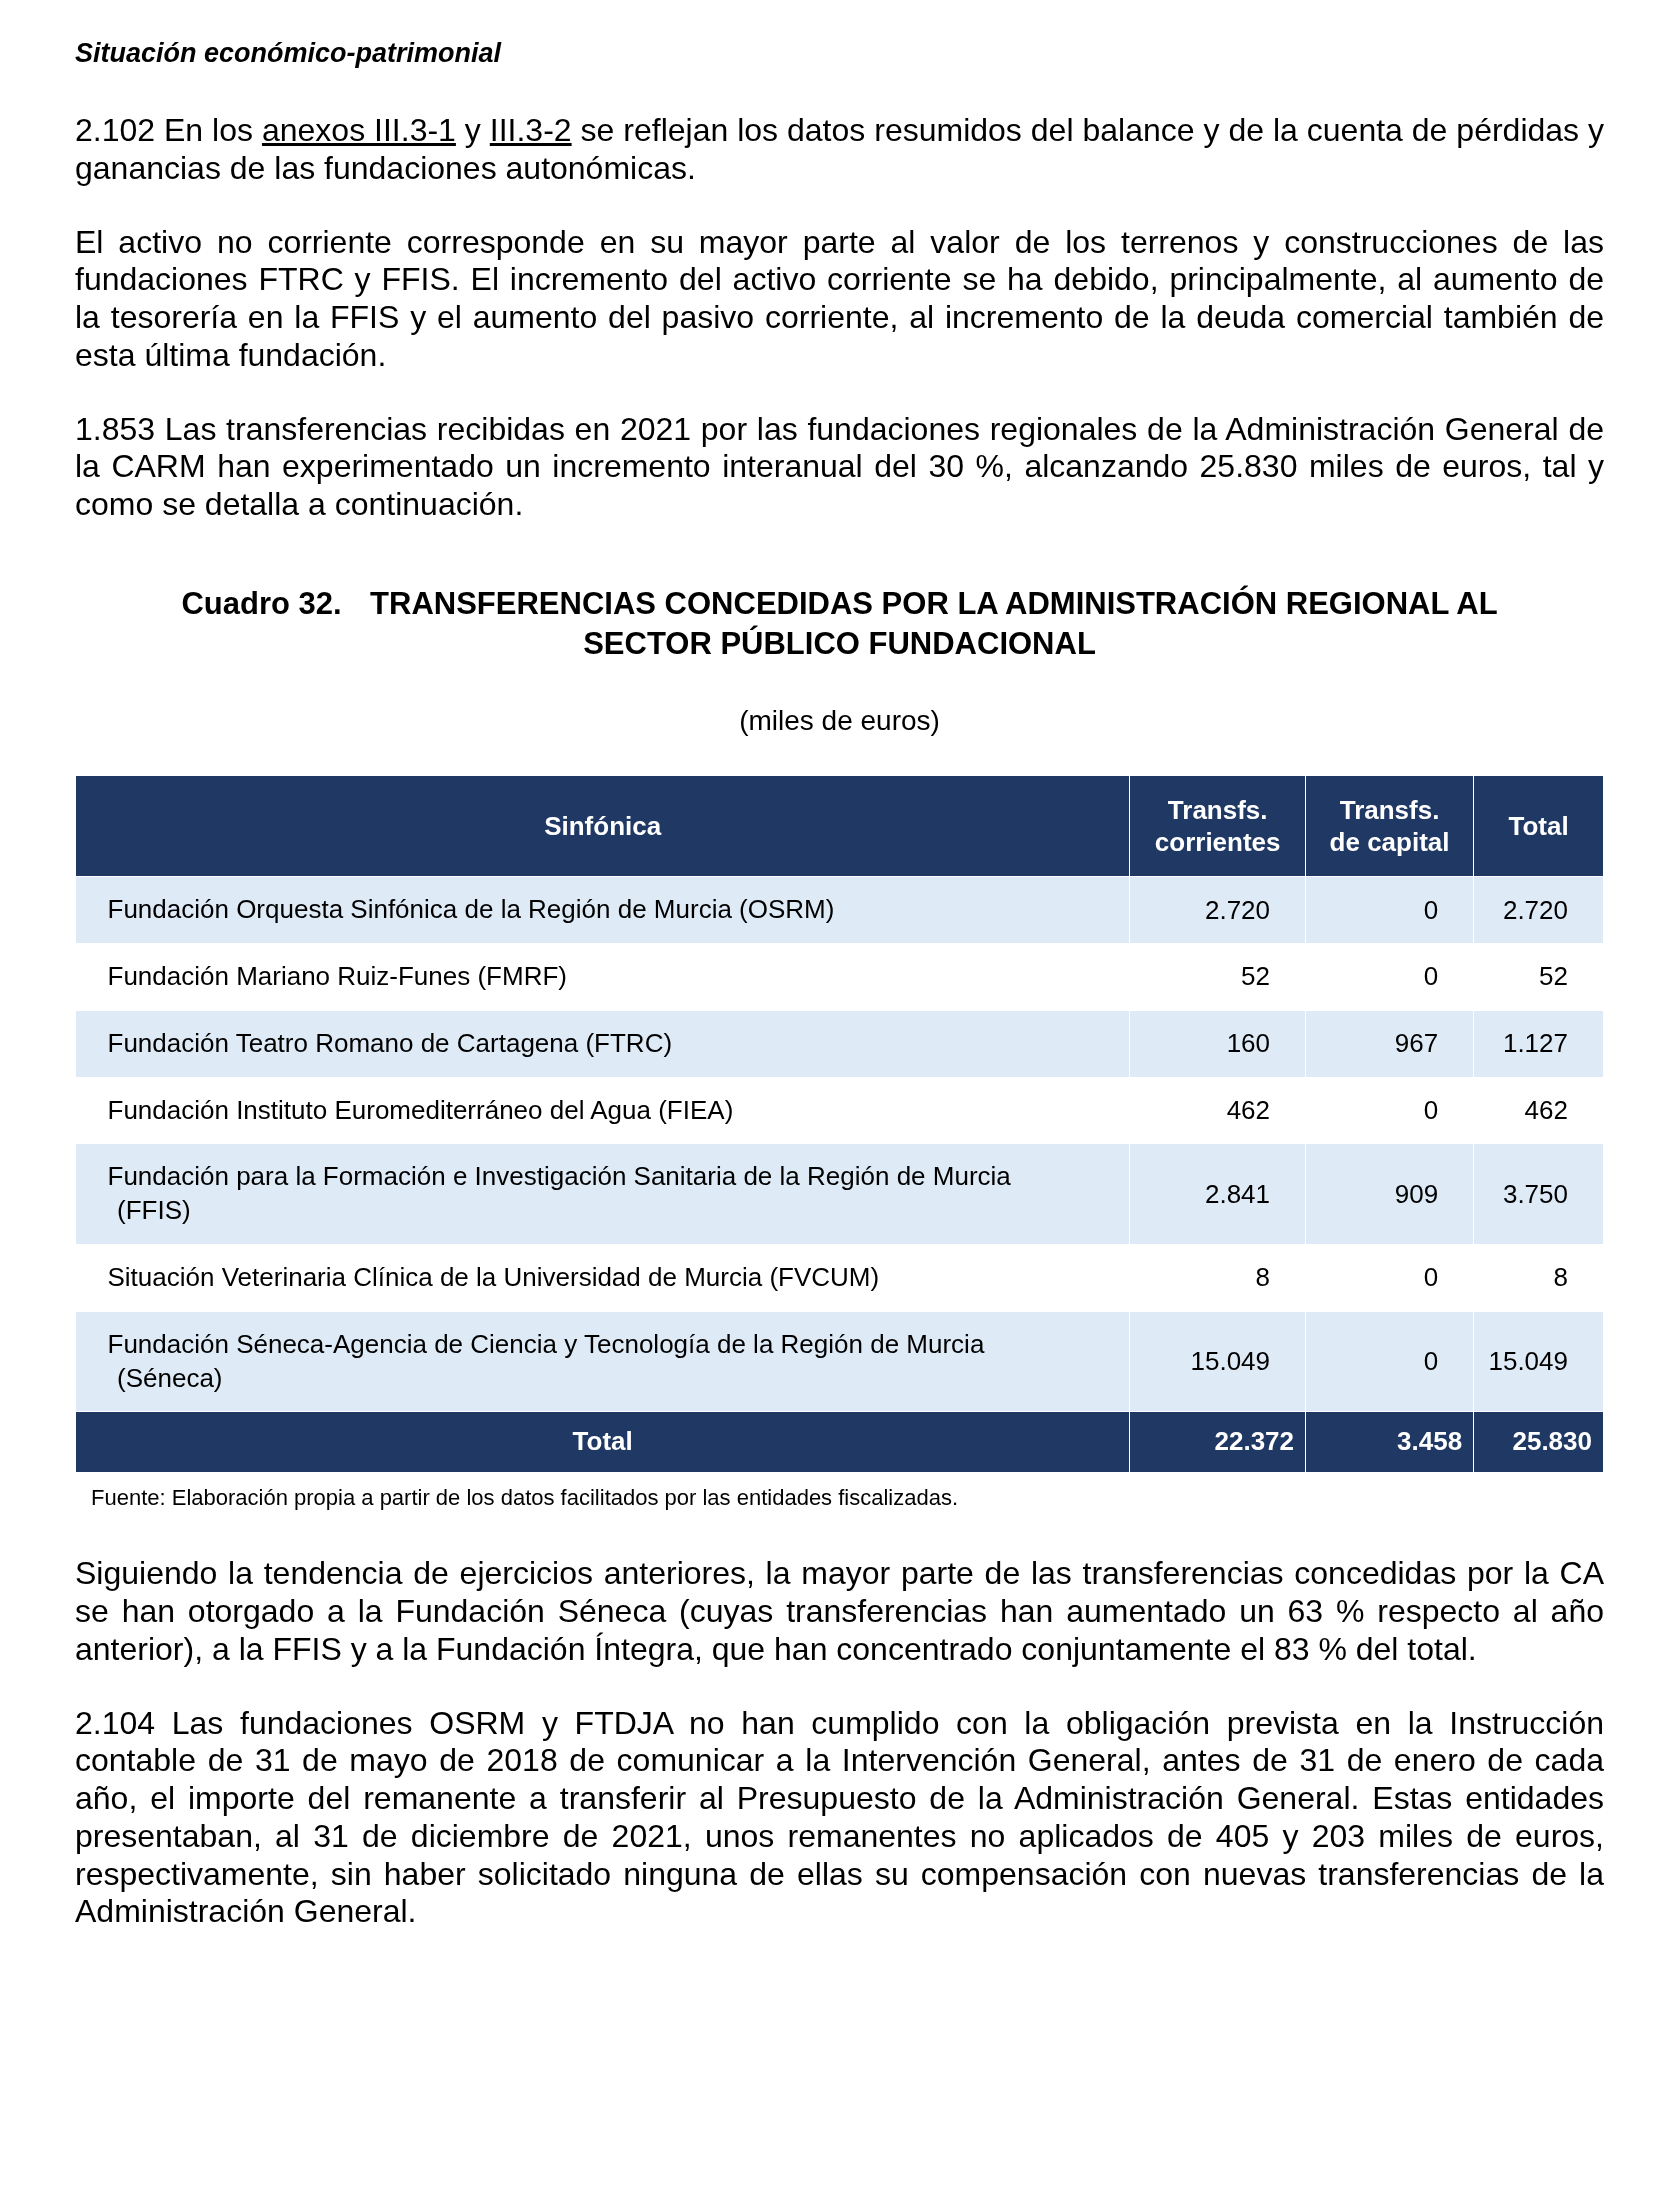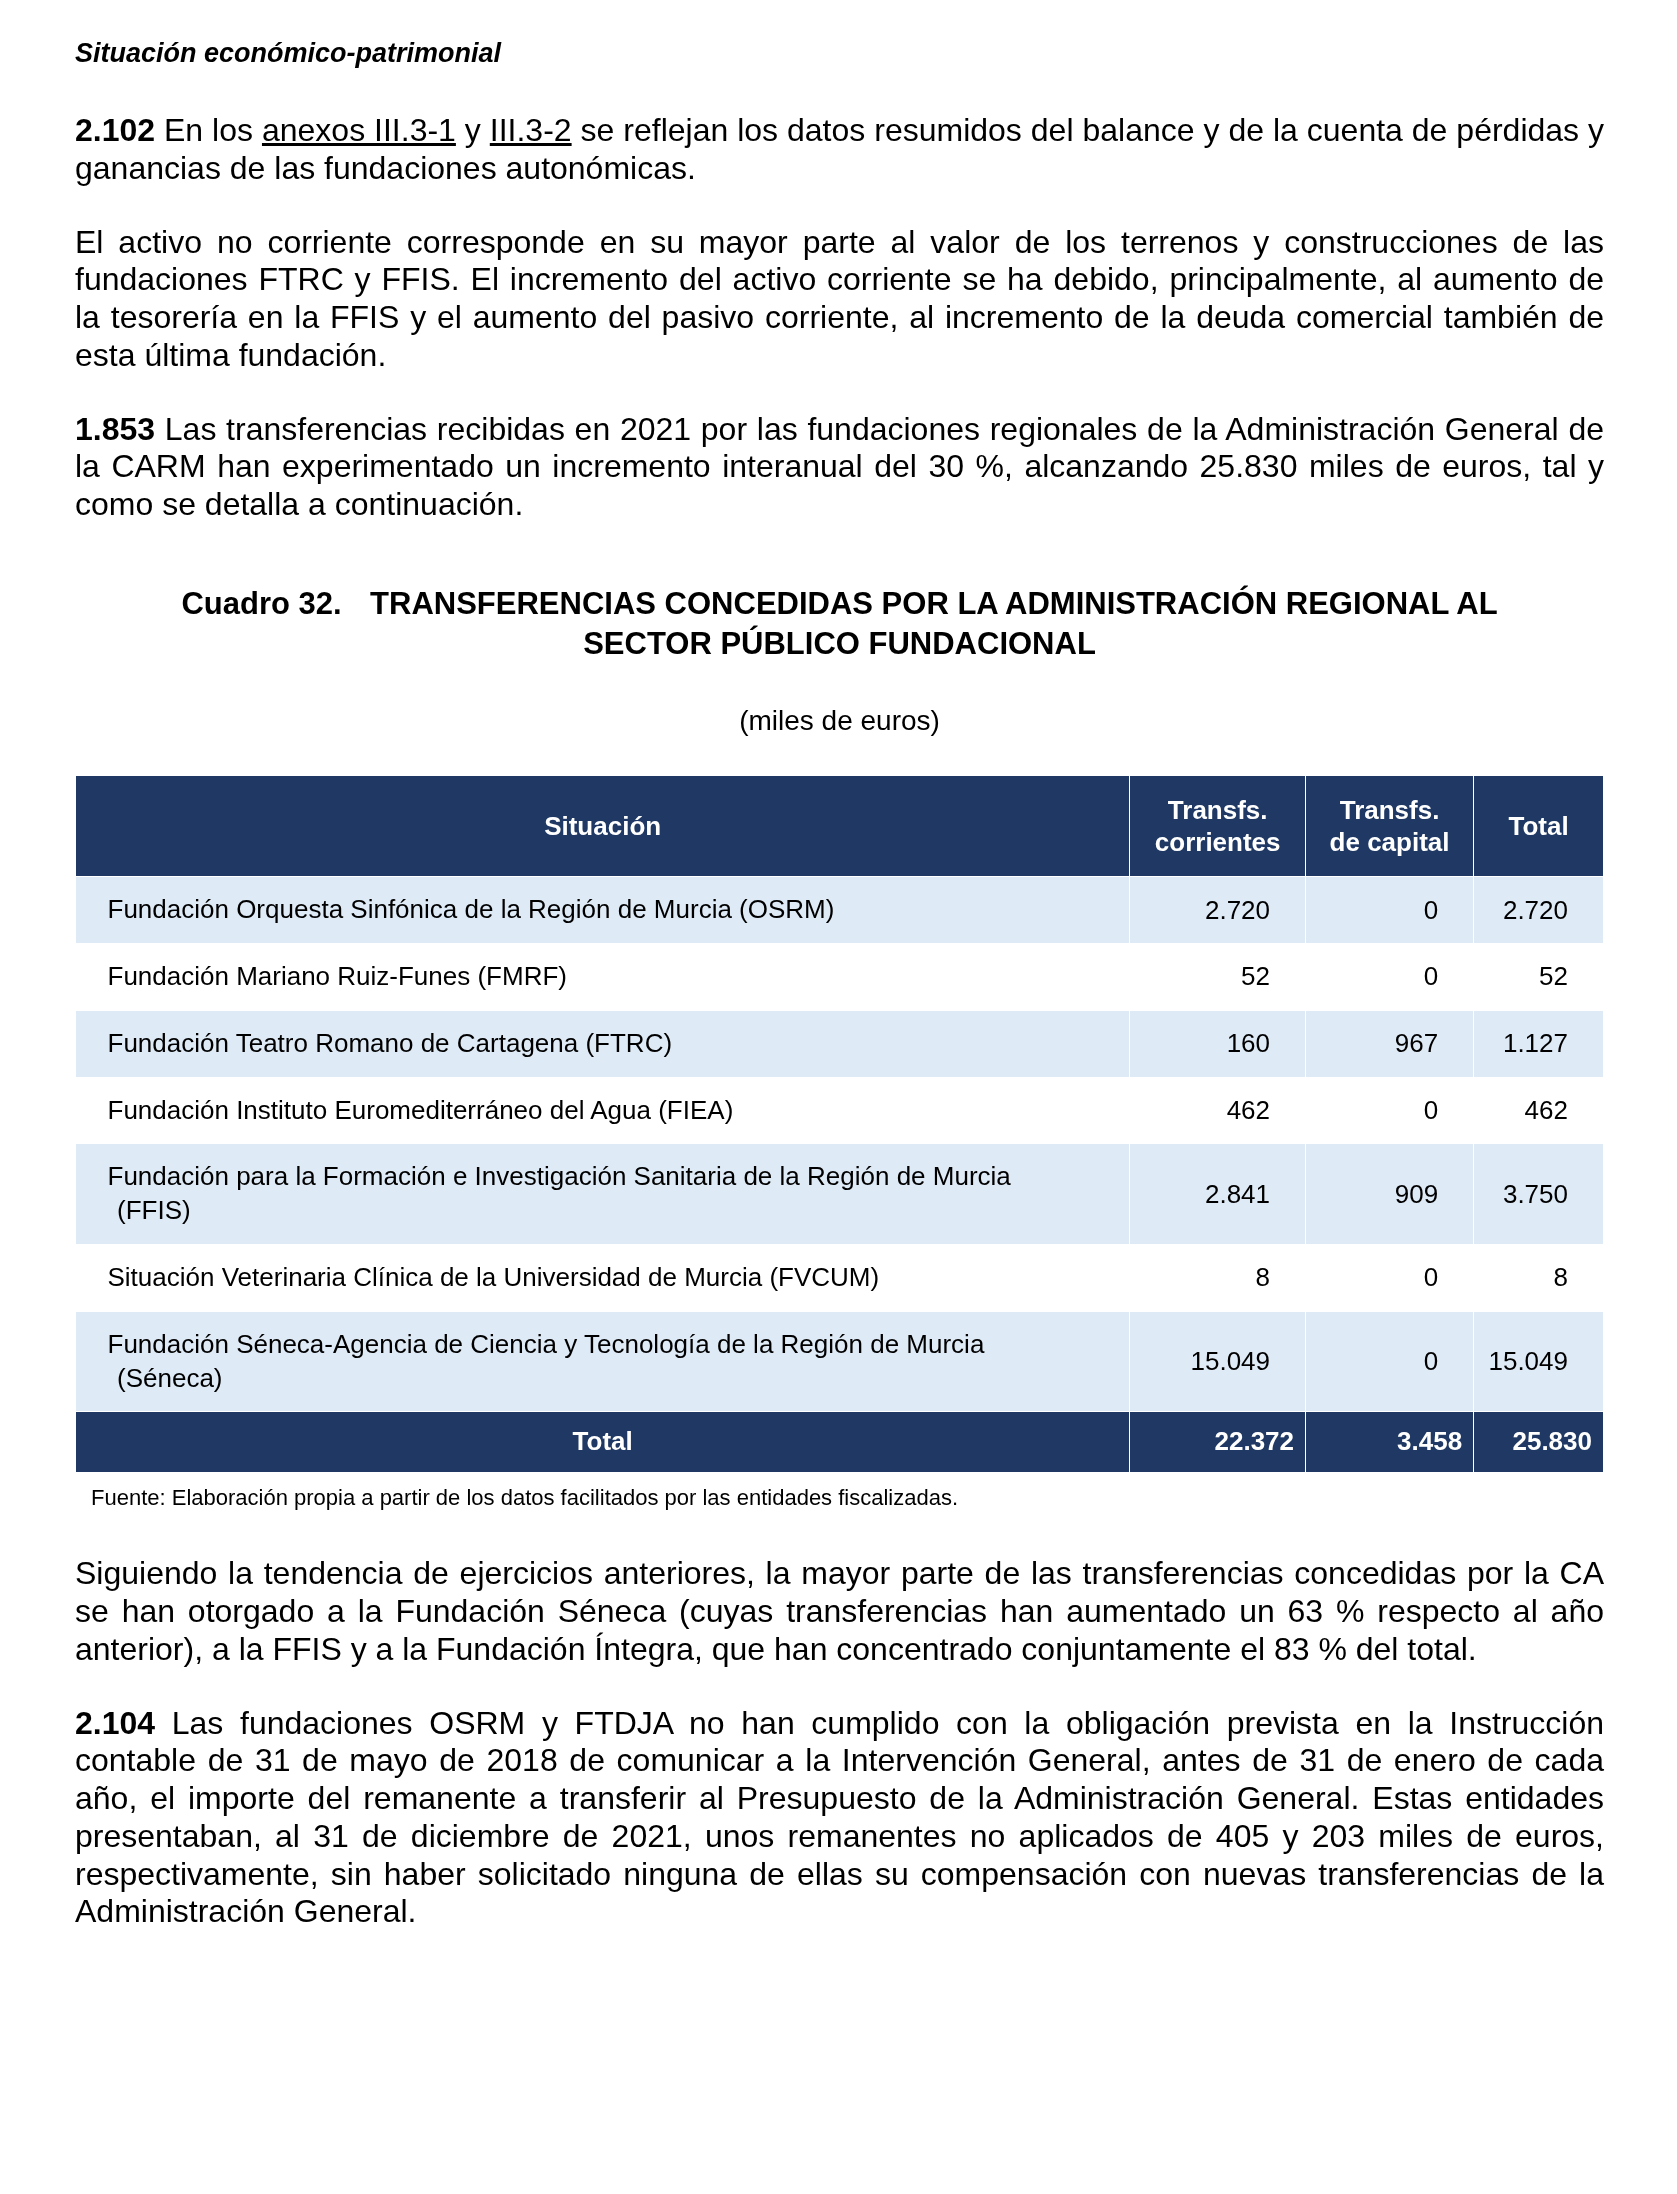--- a/index.html
+++ b/index.html
@@ -19,21 +19,21 @@
     font-weight: bold;
     font-style: italic;
     margin-bottom: 43px;
   }
   p.para {
     font-size: 32px;
     line-height: 1.18;
     text-align: justify;
     margin-bottom: 36px;
   }
-  p.para .b { font-weight: bold; }
+  p.para .b { font-weight: normal; }
   p.para .u { text-decoration: underline; cursor: pointer; }
   .caption {
     text-align: center;
     font-weight: bold;
     font-size: 31px;
     line-height: 1.3;
     margin: 60px 24px 0 24px;
   }
   .caption-label { margin-right: 28.5px; }
   .units-note {
@@ -109,21 +109,21 @@
 
   <table class="transfers">
     <colgroup>
       <col style="width:69%">
       <col style="width:11.5%">
       <col style="width:11%">
       <col style="width:8.5%">
     </colgroup>
     <thead>
       <tr>
-        <th>Situación</th>
+        <th>Sinfónica</th>
         <th>Transfs.<br>corrientes</th>
         <th>Transfs.<br>de capital</th>
         <th>Total</th>
       </tr>
     </thead>
     <tbody>
         <tr class="shaded">
           <td class="cell-name">Fundación Orquesta Sinfónica de la Región de Murcia (OSRM)</td>
           <td class="cell-num">2.720</td>
           <td class="cell-num">0</td>

